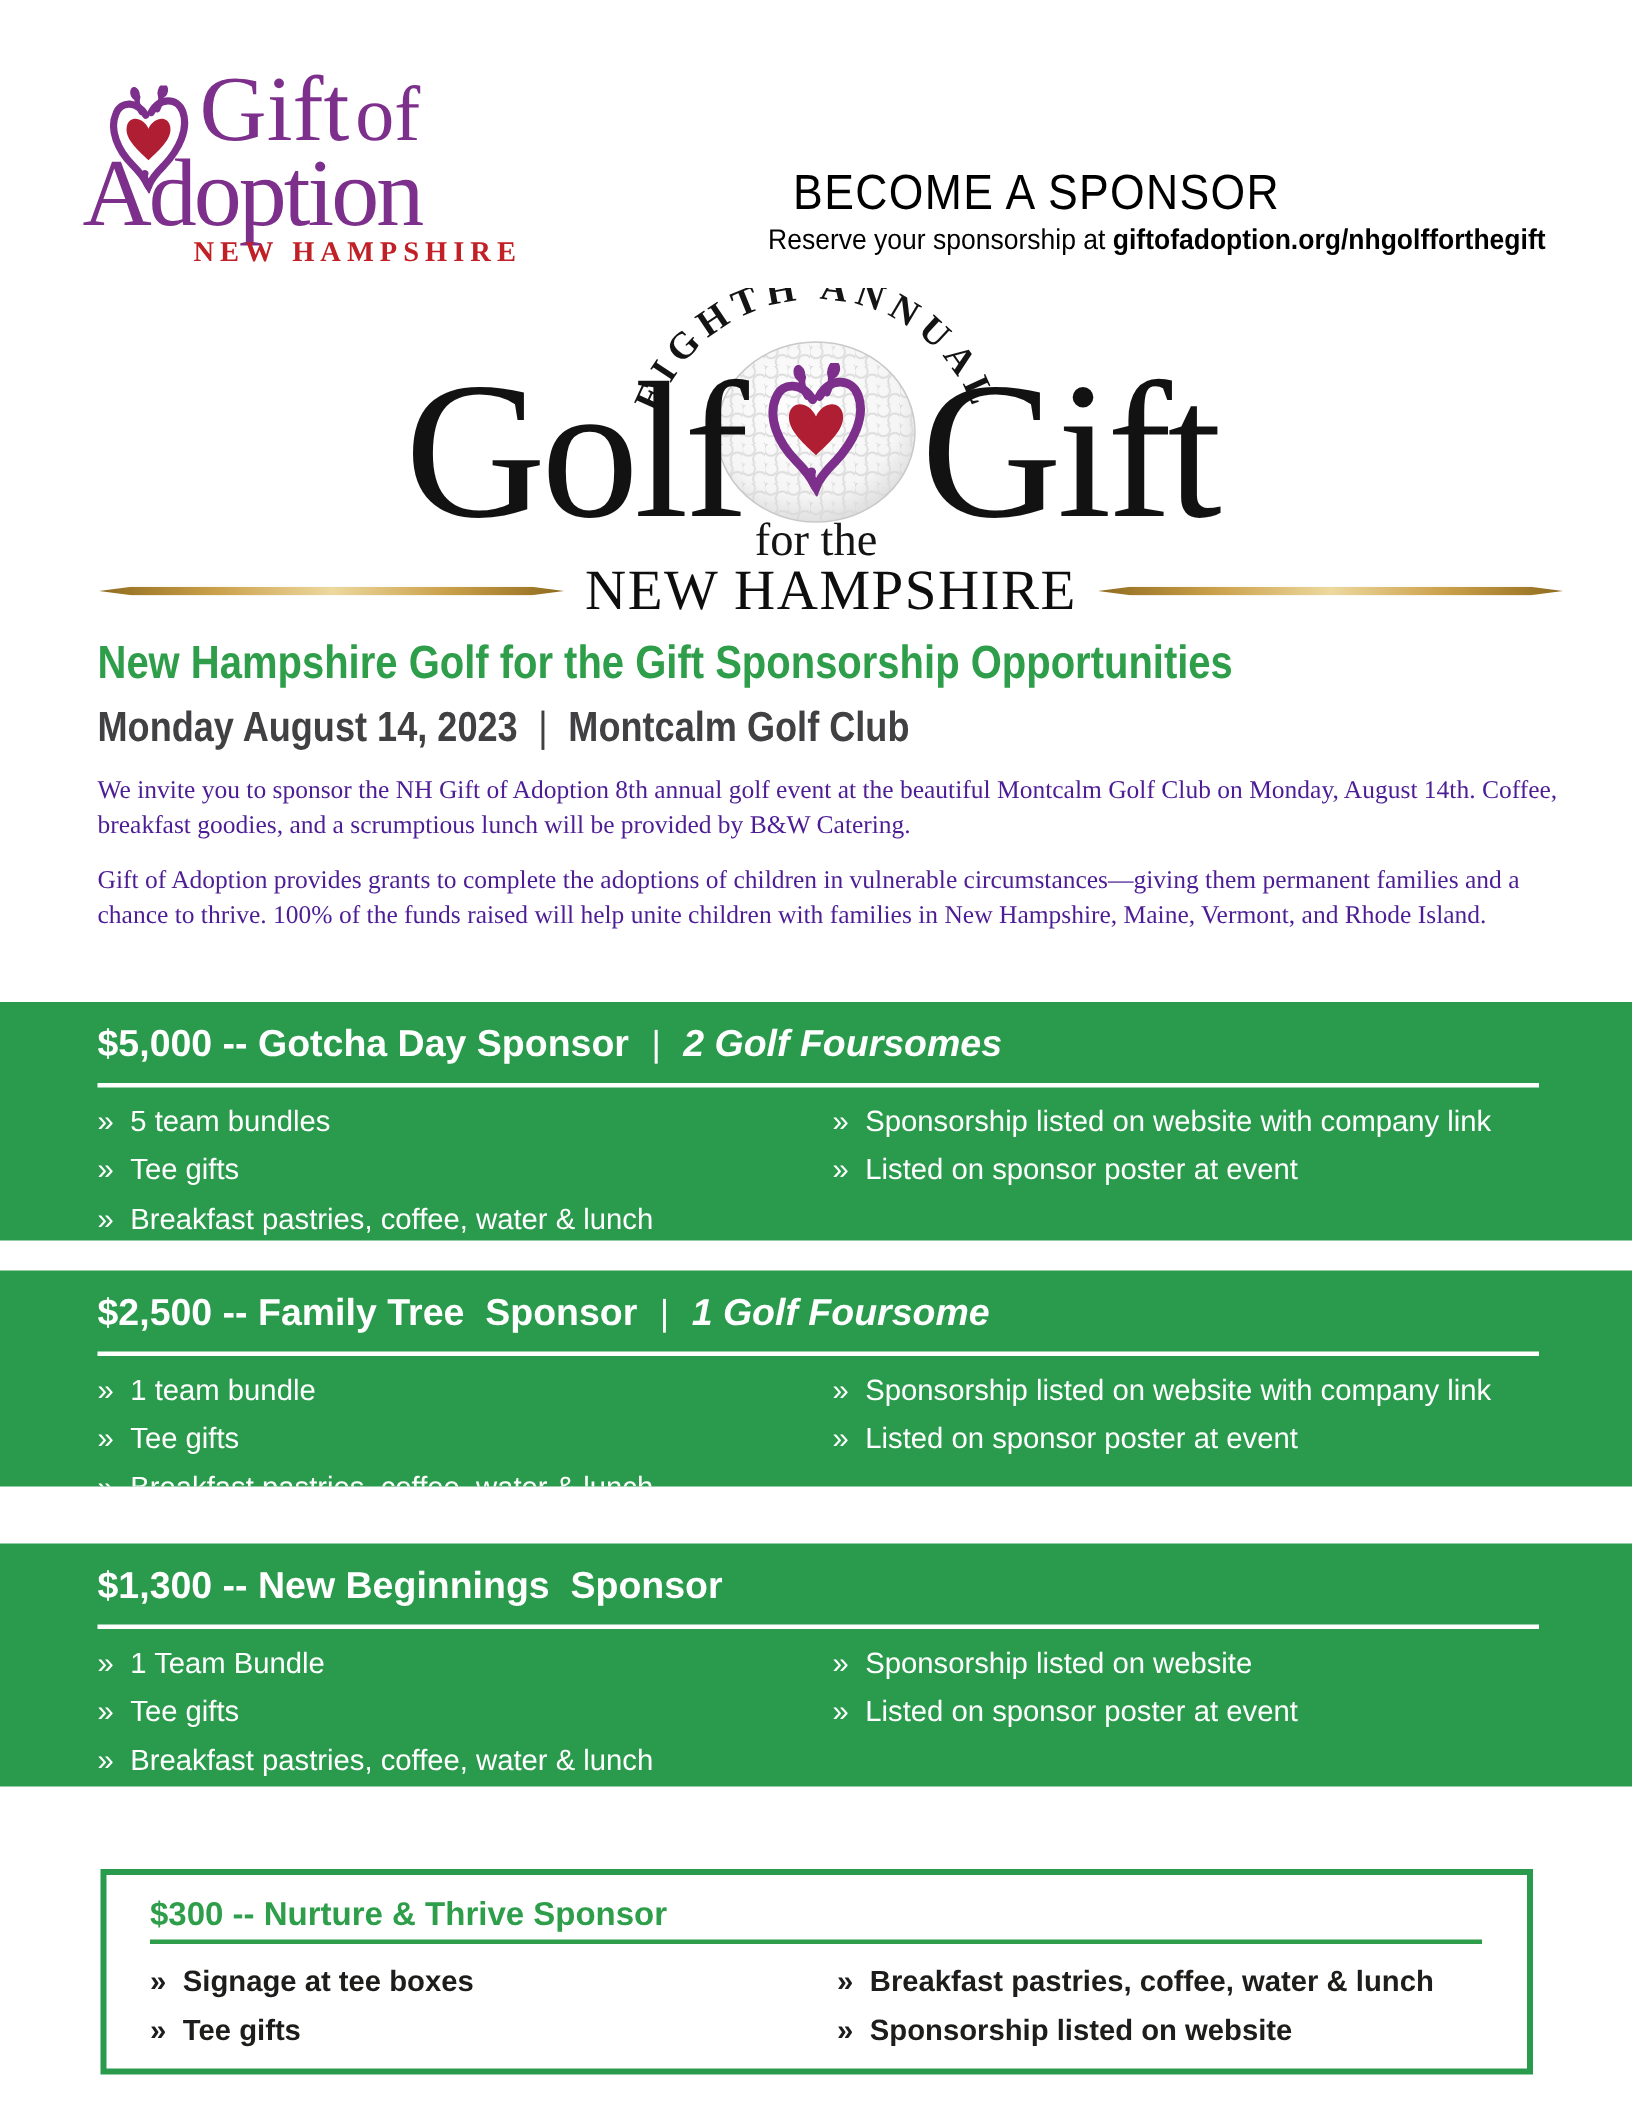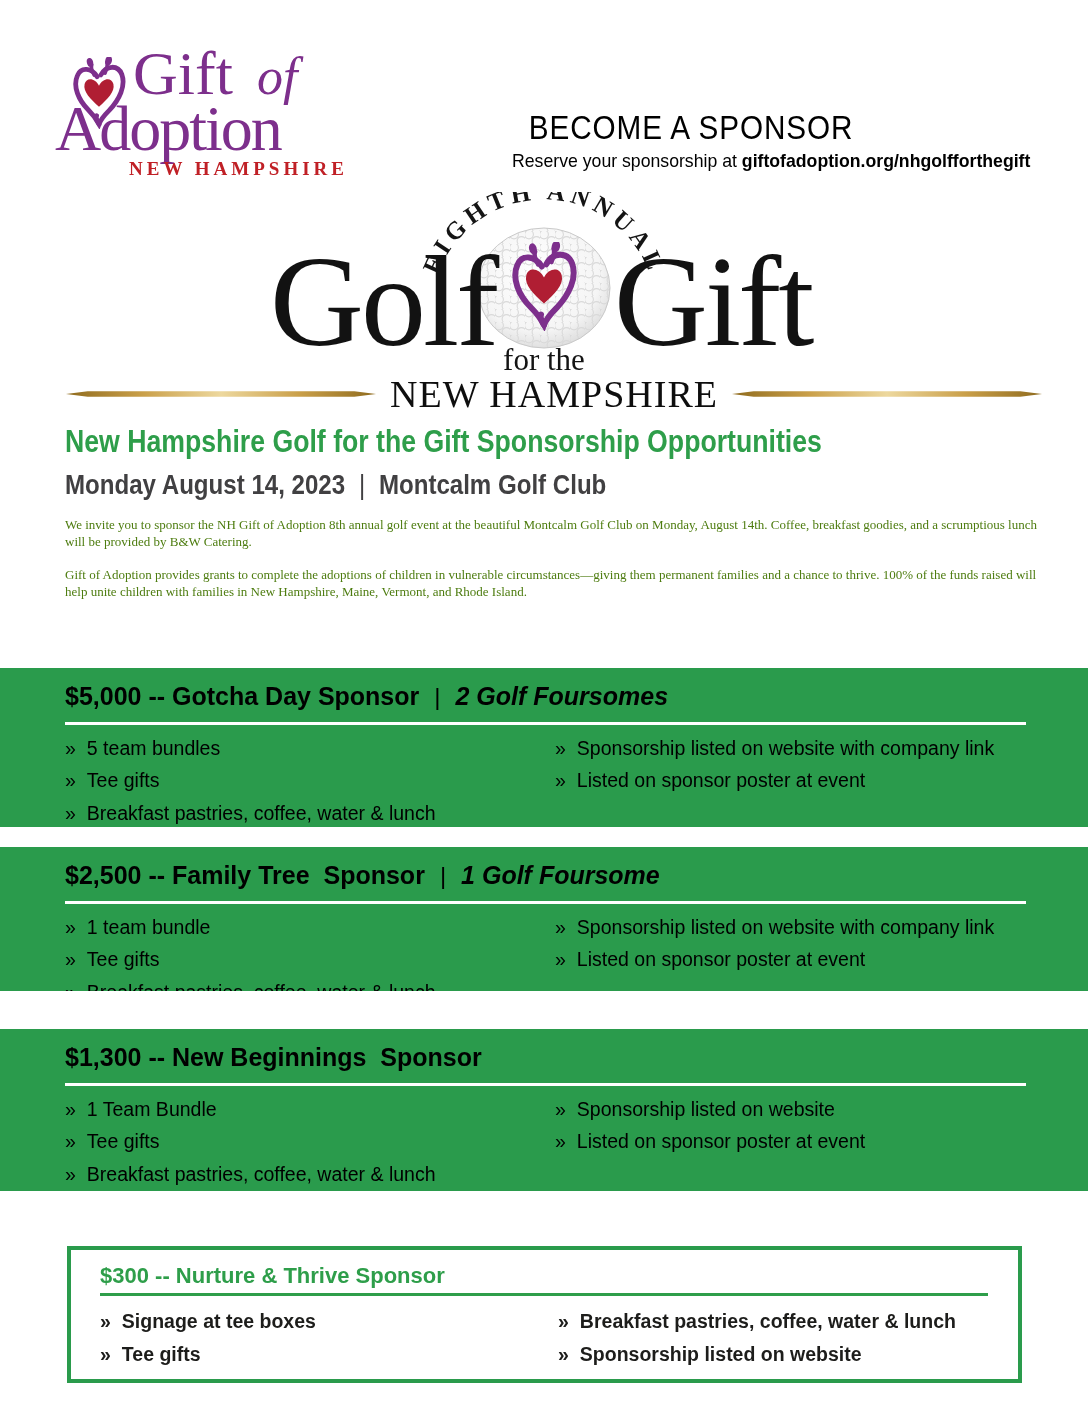--- a/index.html
+++ b/index.html
@@ -9,21 +9,21 @@
   }
   html,body{margin:0;padding:0;background:#fff;}
   .page{position:relative;width:1088px;height:1408px;background:#fff;overflow:hidden;
         font-family:"Liberation Sans",sans-serif;color:#111;}
 
   
   .logo-block{position:absolute;left:55px;top:42px;width:315px;height:145px;}
   .logo-heart{position:absolute;left:14px;top:2px;width:60px;height:98px;}
   .logo-gift{position:absolute;left:78px;top:0px;font-family:"Liberation Serif",serif;
              font-size:62px;line-height:1;color:var(--purple);}
-  .logo-gift .of{font-style:italic;font-size:52px;margin-left:24px;}
+  .logo-gift .of{font-size:52px;margin-left:4px;}
   .logo-adoption{position:absolute;left:0;top:55px;font-family:"Liberation Serif",serif;
              font-size:64px;line-height:1;color:var(--purple);letter-spacing:-2px;}
   .logo-region{position:absolute;left:74px;top:116px;font-family:"Liberation Serif",serif;
              font-size:19px;font-weight:bold;color:var(--logo-red);letter-spacing:4px;white-space:nowrap;}
 
   
   .cta-block{position:absolute;right:58px;top:110px;text-align:left;}
   .become{display:block;font-size:33px;letter-spacing:1px;color:#000;line-height:1.1;
           transform:scaleX(0.9);transform-origin:right;white-space:nowrap;}
   .reserve{display:block;margin-top:4px;font-size:19px;color:#000;
@@ -48,26 +48,26 @@
   .nh-text{font-family:"Liberation Serif",serif;font-size:38px;letter-spacing:1px;
            color:#0e0e0e;white-space:nowrap;}
 
   
   .intro{position:absolute;left:65px;top:424px;width:980px;}
   .intro-heading{font-size:31px;font-weight:bold;color:var(--heading-green);
      white-space:nowrap;transform:scaleX(0.86);transform-origin:left;}
   .intro-date{margin-top:9px;font-size:28px;font-weight:bold;color:#414042;
      white-space:nowrap;transform:scaleX(0.86);transform-origin:left;display:flex;align-items:baseline;}
   .date-sep{margin:0 16px;font-weight:400;}
-  .intro p{margin:15px 0 0 0;font-family:"Liberation Serif",serif;font-size:13px;
-     line-height:1.33;color:#4d7c0f;max-width:985px;}
+  .intro p{margin:15px 0 0 0;font-family:"Liberation Serif",serif;font-size:17px;
+     line-height:1.33;color:#4c1d95;max-width:985px;}
 
   
   .tier{box-sizing:border-box;overflow:hidden;}
-  .tier-green{position:absolute;left:0;width:1088px;background:var(--green);color:#000000;
+  .tier-green{position:absolute;left:0;width:1088px;background:var(--green);color:#ffffff;
      padding:14px 62px 0 65px;text-align:right;}
   .t0{top:668px;height:159px;} .t1{top:847px;height:144px;} .t2{top:1029px;height:162px;}
   .tier-title-row{display:flex;align-items:baseline;font-weight:bold;font-size:25px;}
   .tier-title{white-space:pre-wrap;}
   .tier-pipe{margin:0 15px;font-weight:400;font-size:24px;}
   .tier-subtitle{font-style:italic;}
   .tier-rule{height:3px;background:#fff;margin-top:11px;}
   .tier-cols{display:grid;grid-template-columns:490px 1fr;margin-top:13px;}
   .tier-list{list-style:none;margin:0;padding:0;}
   .tier-item{display:flex;gap:11px;font-size:19.5px;margin-bottom:11px;line-height:1.1;}

